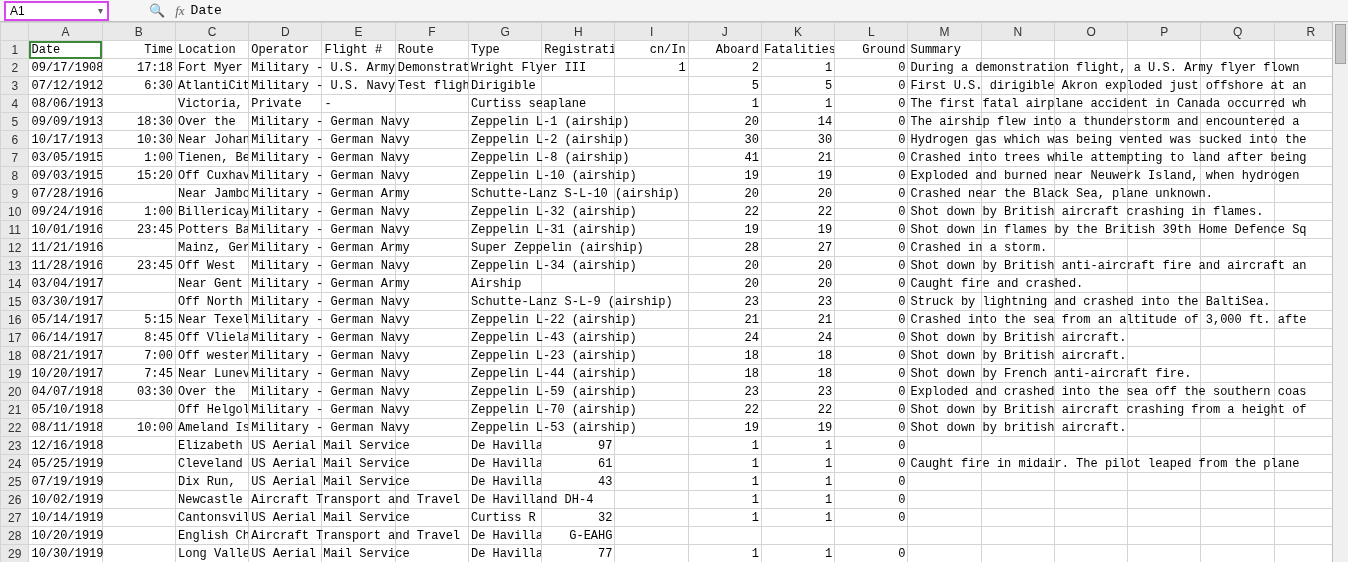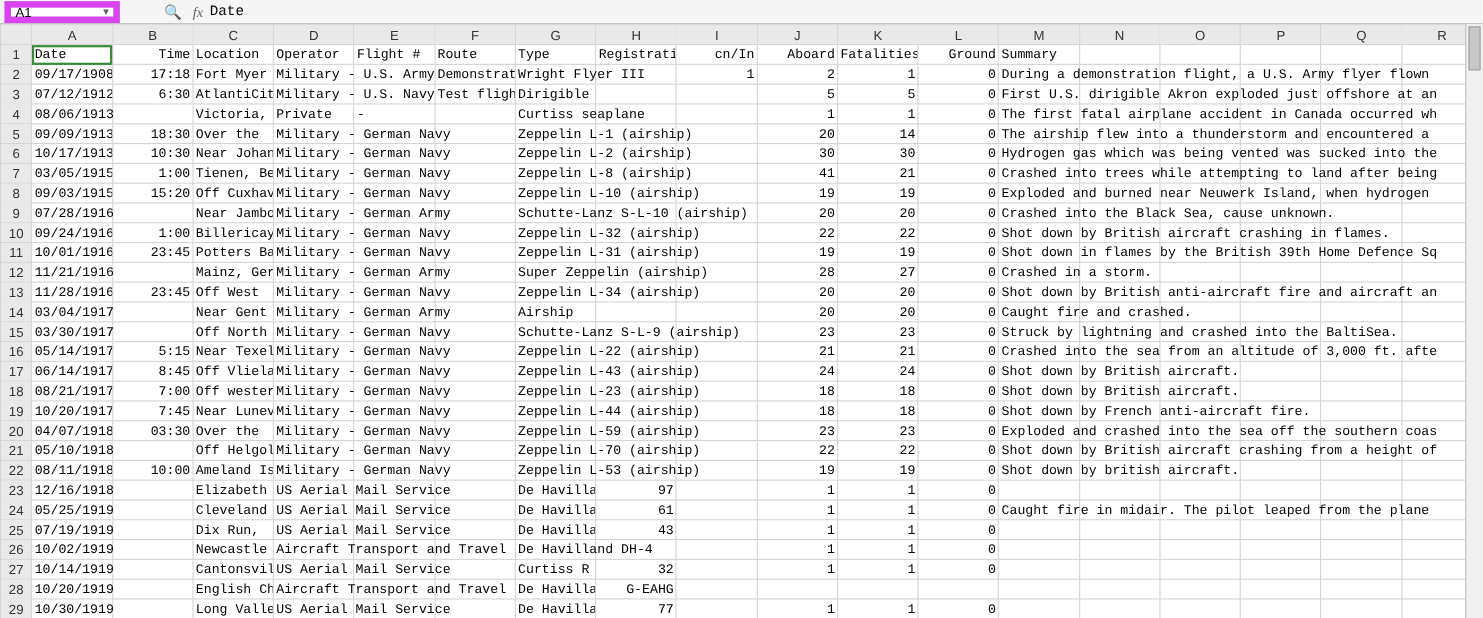--- a/index.html
+++ b/index.html
@@ -1,18 +1,18 @@
 <!DOCTYPE html>
 <html><head>
 <meta charset="utf-8">
 <style>
 * { margin:0; padding:0; box-sizing:border-box; }
 body { font-family:"SimSun","Courier New",monospace; font-size:12px; background:#fff; overflow:hidden; color:#000; }
 .formula-bar { display:flex; align-items:center; height:22px; border-bottom:1px solid #c0c0c0; background:#f5f5f5; }
-.name-box { width:105px; height:20px; border:6px solid #d946ef; background:#fff; margin-left:4px; padding:0 4px; display:flex; align-items:center; justify-content:space-between; font-family:Arial,sans-serif; }
+.name-box { width:105px; height:20px; border:2px solid #d946ef; background:#fff; margin-left:4px; padding:0 4px; display:flex; align-items:center; justify-content:space-between; font-family:Arial,sans-serif; }
 .name-box-dd { color:#606060; font-size:10px; }
 .fx-area { display:flex; align-items:center; margin-left:40px; }
 .fx-icn { color:#606060; margin-right:6px; font-style:italic; font-family:serif; font-size:13px; }
 .mag { color:#909090; margin-right:10px; font-size:13px; }
 .fx-val { font-family:"Courier New",monospace; font-size:13px; }
 .grid-wrap { position:relative; width:1348px; }
 table { border-collapse:collapse; table-layout:fixed; width:100%; }
 th,td { border:1px solid #d4d4d4; height:18px; overflow:hidden; white-space:nowrap; padding:0 2px; font-size:12px; }
 th { background:#e9e9e9; font-weight:normal; text-align:center; font-family:Arial,sans-serif; color:#333; }
 th.rowhdr { width:28px; background:#e9e9e9; text-align:center; }
@@ -239,21 +239,21 @@
           <td class="colC txt">Near Jambol</td>
           <td class="colD txt" style="overflow: visible; position: relative;">Military - German Army</td>
           <td class="colE txt"></td>
           <td class="colF txt"></td>
           <td class="colG txt" style="overflow: visible; position: relative;">Schutte-Lanz S-L-10 (airship)</td>
           <td class="colH num"></td>
           <td class="colI num"></td>
           <td class="colJ num">20</td>
           <td class="colK num">20</td>
           <td class="colL num">0</td>
-          <td class="colM txt" style="overflow: visible; position: relative;">Crashed into the Black Sea, cause unknown.</td>
+          <td class="colM txt" style="overflow: visible; position: relative;">Crashed near the Black Sea, plane unknown.</td>
           <td class="colN txt"></td>
           <td class="colO txt"></td>
           <td class="colP txt"></td>
           <td class="colQ txt"></td>
           <td class="colR txt"></td>
         </tr>
         <tr>
           <td class="rowhdr">10</td>
           <td class="colA txt">09/24/1916</td>
           <td class="colB num">1:00</td>

